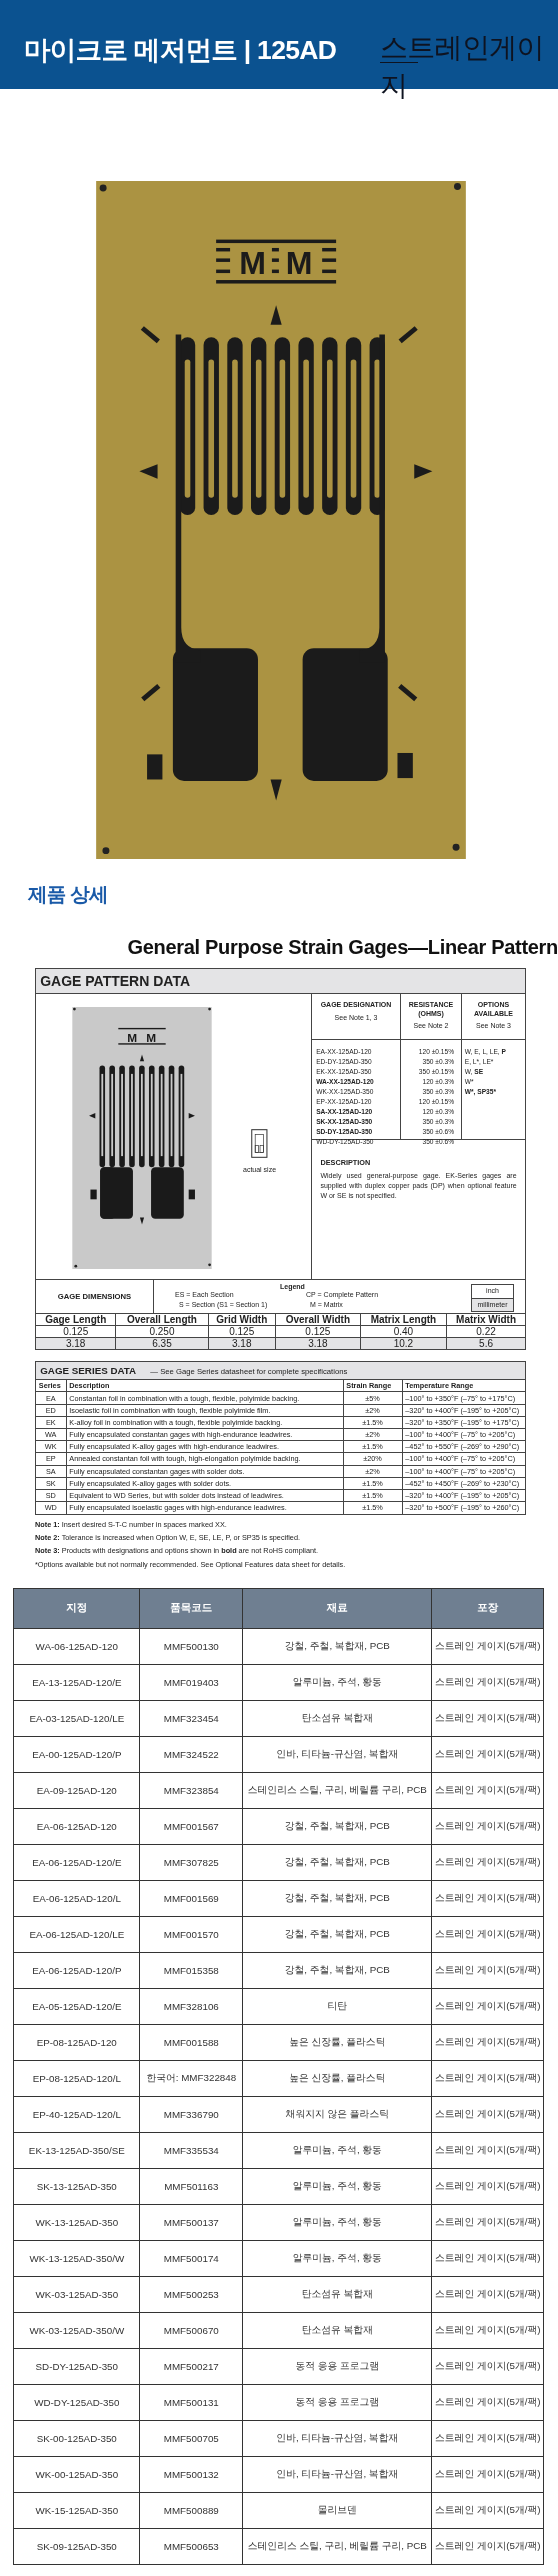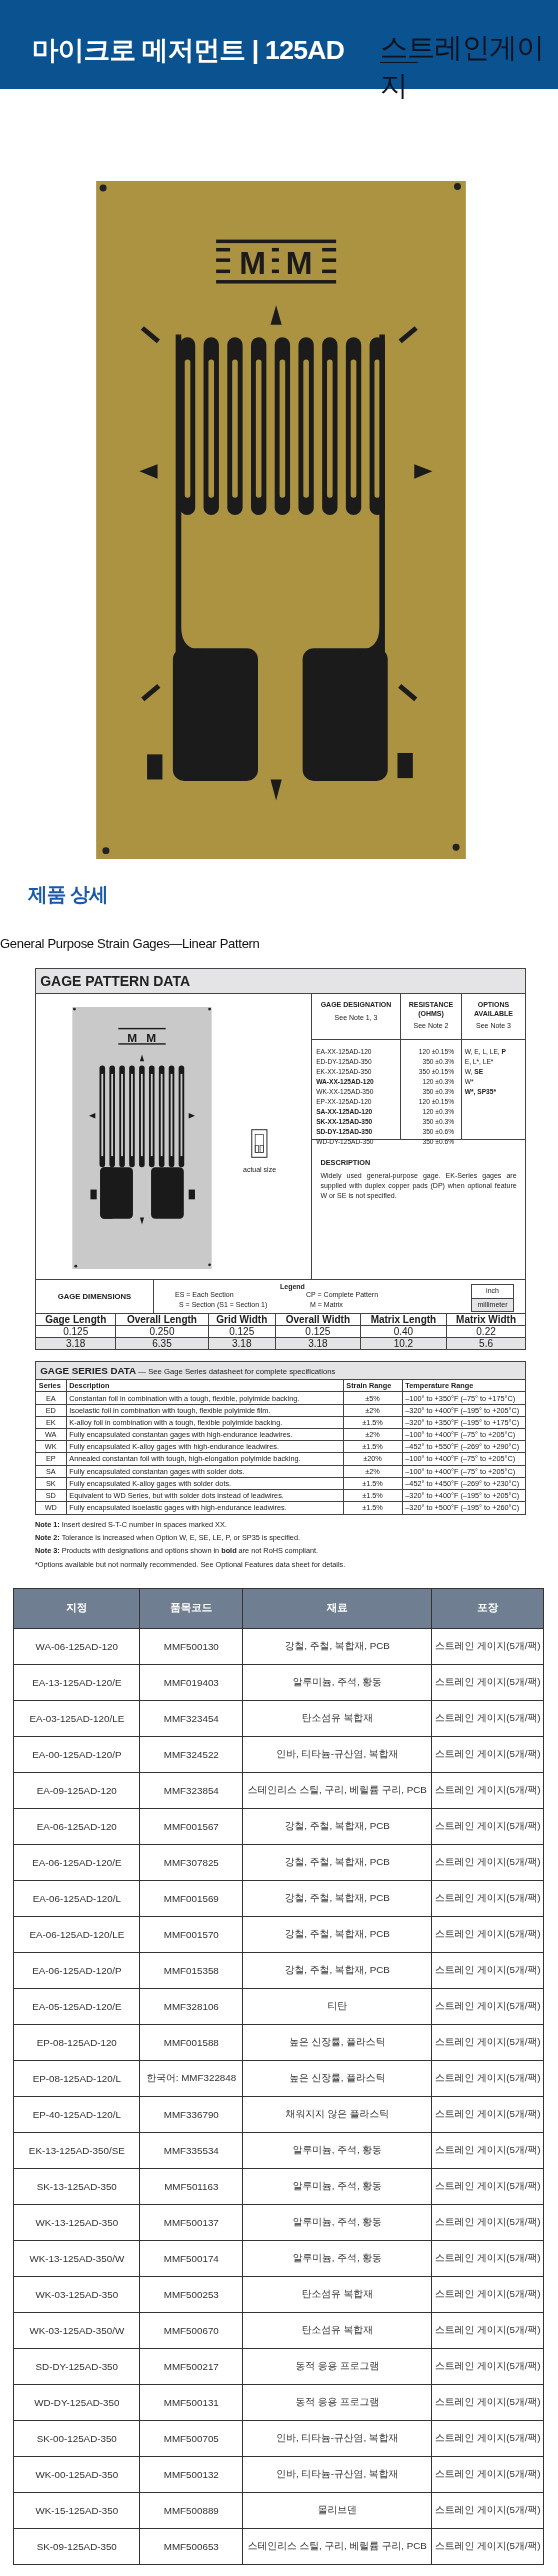--- a/index.html
+++ b/index.html
@@ -1,26 +1,26 @@
 <!DOCTYPE html>
 <html style="font-size:11px"><head>
 <meta charset="utf-8">
 <style>
   * { box-sizing: border-box; margin: 0; padding: 0; }
   body { width: 558px; background: #ffffff; font-family: "Liberation Sans", "DejaVu Sans", sans-serif; color: #222; }
   .header { width: 558px; height: 89px; background: #0b5290; position: relative; }
-  .header .title { position: absolute; left: 32px; top: 32px; color: #fff; font-size: 26.5px; font-weight: bold; letter-spacing: -0.7px; }
+  .header .title { position: absolute; left: 24px; top: 32px; color: #fff; font-size: 26.5px; font-weight: bold; letter-spacing: -0.7px; }
   .header .cat { position: absolute; left: 380px; top: 29px; color: #0e1320; font-size: 28px; letter-spacing: -0.7px; }
   .header .cat-underline { position: absolute; left: 380px; top: 62px; width: 38px; height: 1.4px; background: #0e1320; }
 
   .hero { position: relative; width: 558px; height: 788px; }
   .hero svg { position: absolute; left: 96px; top: 92px; }
 
   .section-title { color: #1a5aa8; font-size: 19.5px; font-weight: bold; padding-left: 28px; margin-top: 4.2px; height: 42px; letter-spacing: -0.7px; }
-  .doc-title { text-align: left; font-size: 13px; font-weight: normal; color: #111; margin-top: 12.6px; height: 32px; letter-spacing: -0.3px; }
+  .doc-title { text-align: right; font-size: 20px; font-weight: bold; color: #111; margin-top: 12.6px; height: 32px; letter-spacing: -0.3px; }
 
   .box { margin-left: 35px; width: 491px; border: 1px solid #444; }
   .box-head { background: #e4e4e6; font-weight: bold; font-size: 14px; padding: 4.2px 4.2px; border-bottom: 1px solid #444; }
   .gpd-body { display: flex; height: 286px; border-bottom: 1px solid #444; }
   .gpd-left { width: 278px; position: relative; border-right: 1px solid #444; }
   .gpd-right { width: 213px; display: flex; flex-direction: column; }
   .gpd-cols { display: flex; height: 146px; border-bottom: 1px solid #444; }
   .gpd-col { border-right: 1px solid #444; font-size: 6.6px; }
   .gpd-col:last-child { border-right: none; }
   .gpd-col .ch { text-align: center; font-weight: bold; font-size: 7px; height: 46px; border-bottom: 1px solid #444; padding-top: 7px; line-height: 8.4px; }
@@ -44,21 +44,21 @@
   .units div { height: 12.6px; line-height: 12px; }
   .units div + div { border-top: 0.7px solid #444; background: #e4e4e6; }
 
   table.dims { width: 100%; border-collapse: collapse; font-size: 10px; }
   table.dims th, table.dims td { border-right: 1px solid #444; border-bottom: 0.7px solid #444; text-align: center; height: 11px; }
   table.dims th:last-child, table.dims td:last-child { border-right: none; }
   table.dims tr:last-child td { border-bottom: none; background: #e4e4e6; }
 
   .box2 { margin-left: 35px; width: 491px; border: 1px solid #444; margin-top: 11px; }
   .box2 .box-head { font-size: 9.8px; padding: 2.8px 4.2px; }
-  .box2 .box-head span { font-weight: normal; font-size: 7.7px; }
+  .box2 .box-head span { font-weight: normal; font-size: 7.7px; padding-left: 12px; }
   table.series { width: 100%; border-collapse: collapse; font-size: 7.3px; }
   table.series th, table.series td { border-right: 1px solid #444; border-bottom: 0.7px solid #444; height: 12.2px; padding: 0 2.8px; }
   table.series th { font-weight: bold; text-align: left; }
   table.series td:first-child, table.series td:nth-child(3) { text-align: center; }
   table.series th:last-child, table.series td:last-child { border-right: none; margin-top: 16px; }
   table.series tr:last-child td { border-bottom: none; }
 
   .notes { margin-left: 35px; margin-top: 3px; font-size: 7.3px; line-height: 13.3px; }
 
   table.products { margin-left: 13.3px; width: 531px; border-collapse: collapse; margin-top: 16.7px; font-size: 9.8px; }

